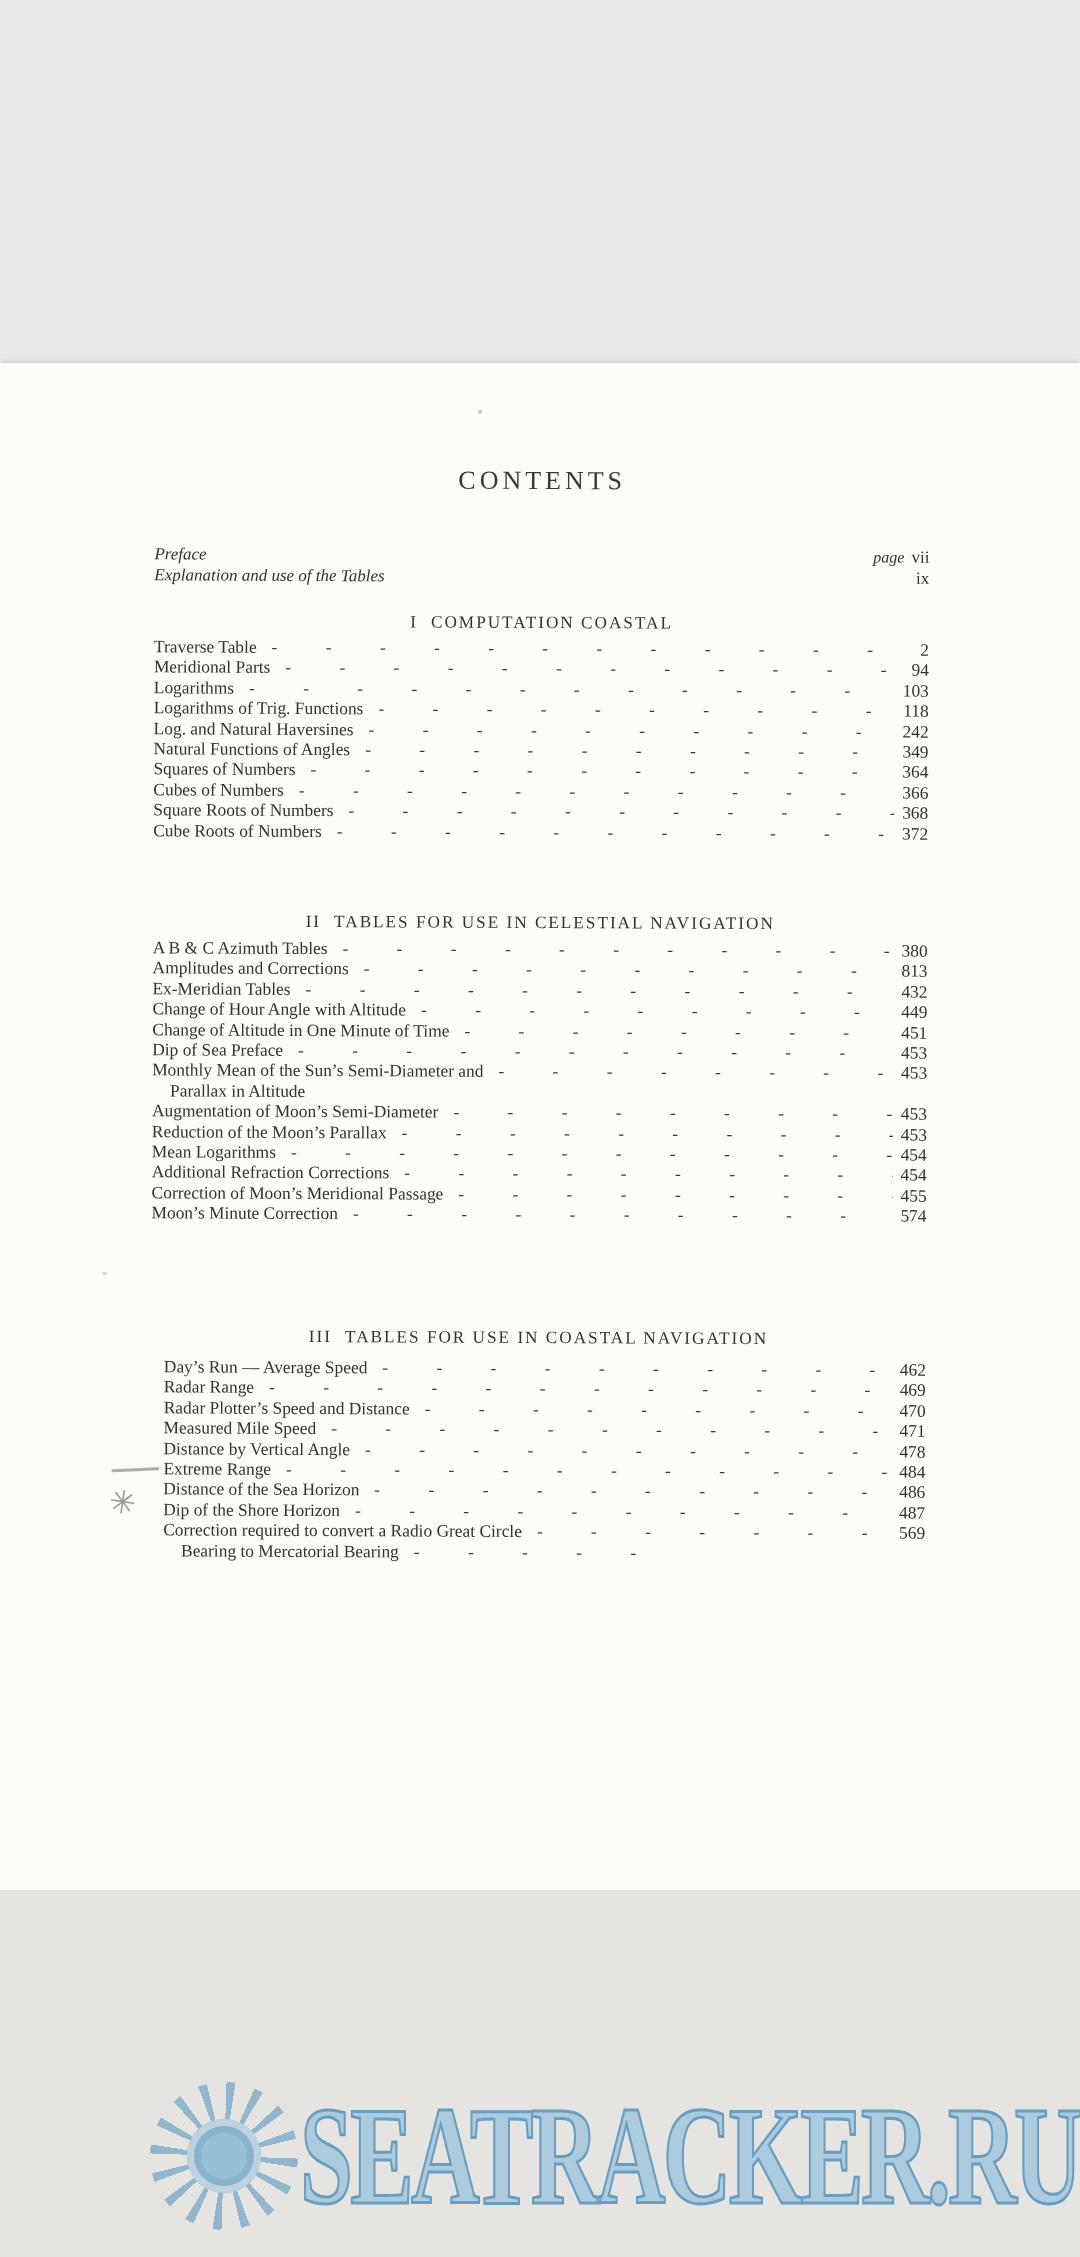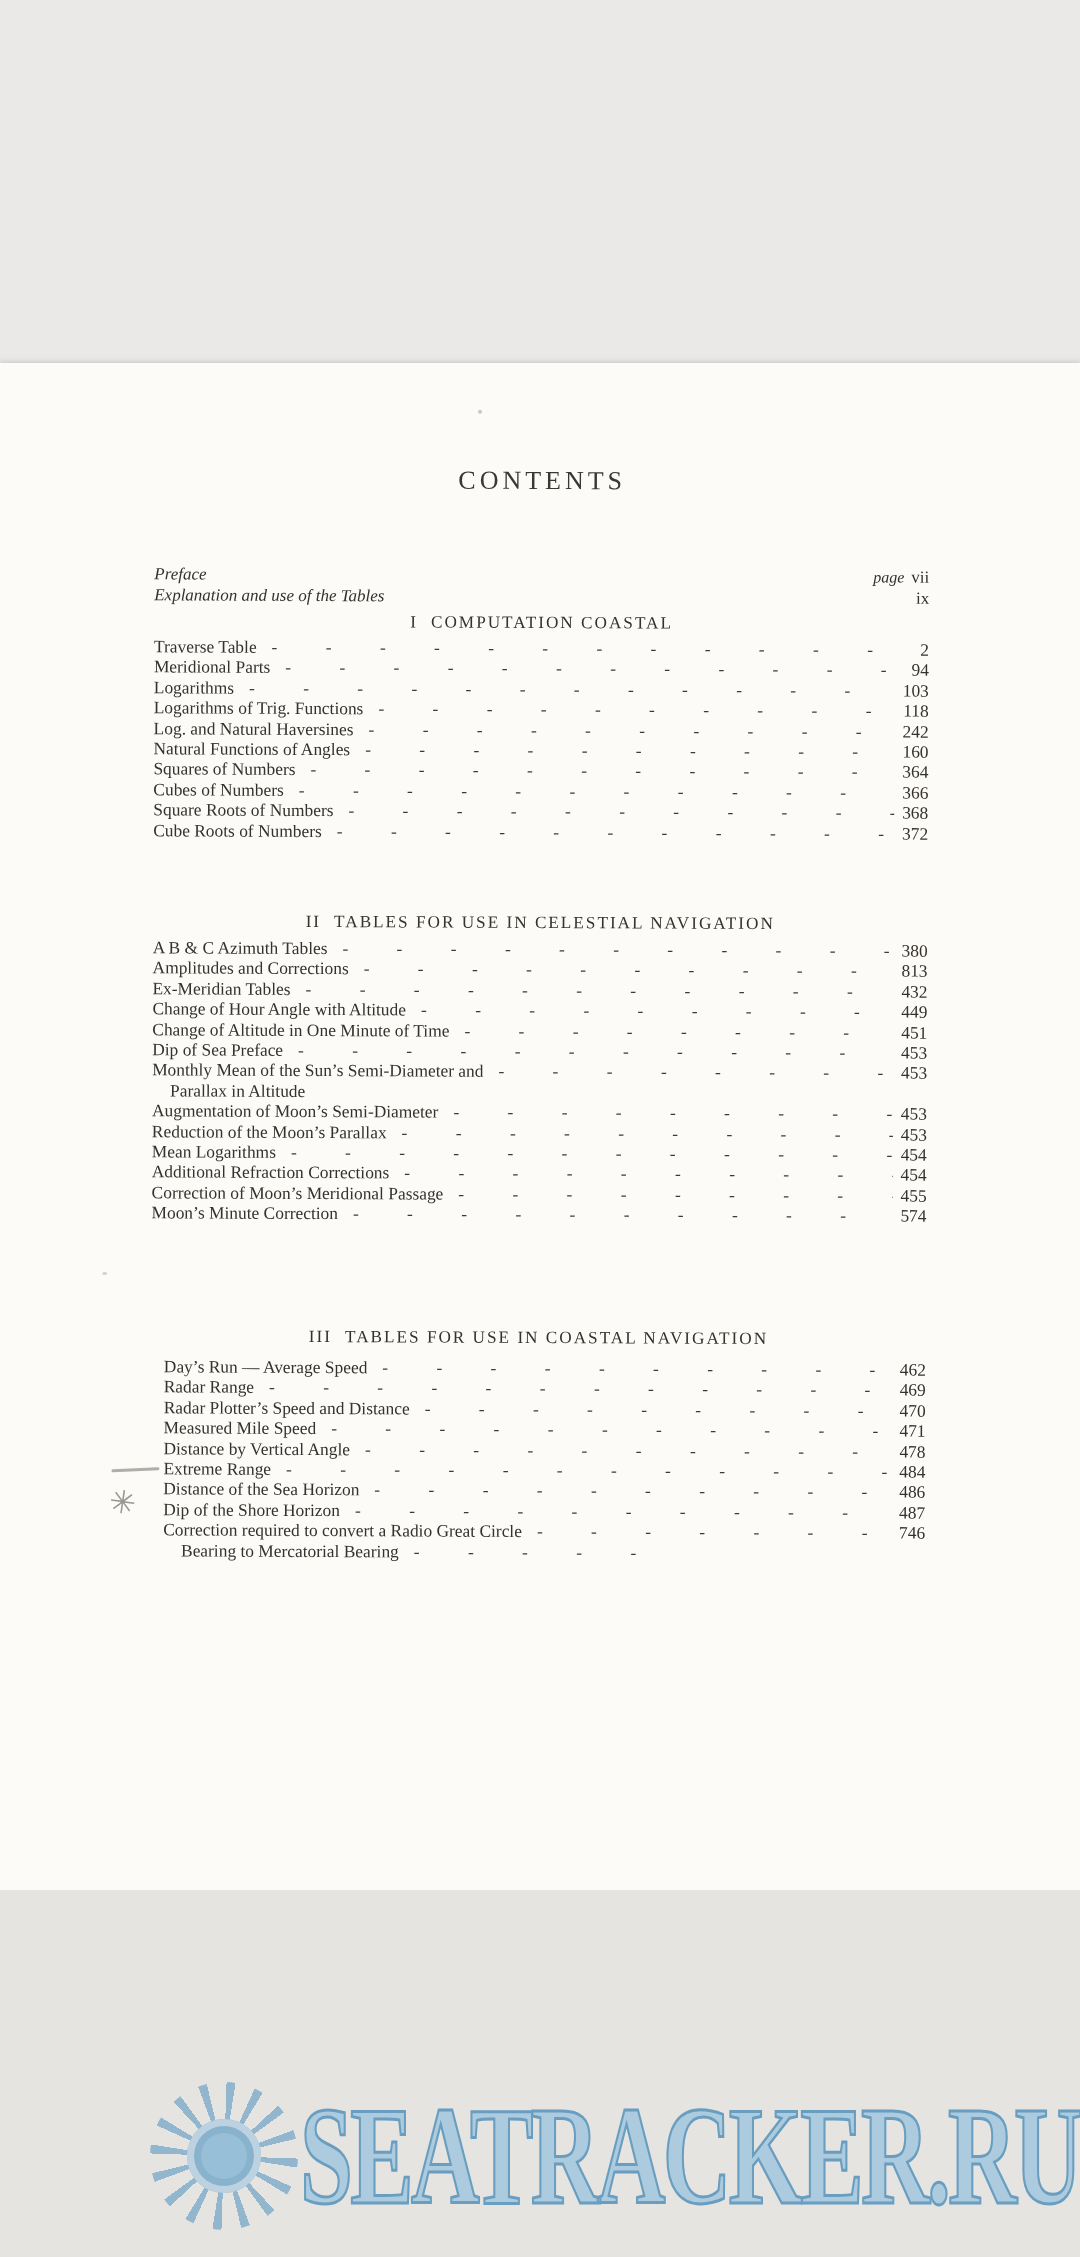--- a/index.html
+++ b/index.html
@@ -22,21 +22,21 @@
   }
   .scan-content{position:absolute;left:0;top:0;width:1080px;height:2257px;
     transform:rotate(0.25deg);transform-origin:540px 420px;}
   .toc-title{
     position:absolute;left:155px;top:466px;width:775px;text-align:center;
     font-size:26px;letter-spacing:4px;color:#3b3834;
   }
   .fm{position:absolute;left:155px;top:546px;width:775px;font-size:17px;}
   .fm-row{display:flex;justify-content:space-between;align-items:baseline;height:21px;}
   .fm-label{font-style:italic;color:#35312c;}
-  .fm-page{white-space:nowrap;margin-top:20px;}
+  .fm-page{white-space:nowrap;}
   .fm-page .pp{font-style:italic;font-size:16px;margin-right:7px;}
   .sec-heading{
     position:absolute;left:155px;width:775px;text-align:center;
     font-size:17.2px;letter-spacing:2px;color:#36322d;
   }
   #h0{top:613px;}
   #h1{top:913px;}
   #h2{top:1328px;}
   .sec-heading .num{margin-right:13px;}
   .toc-list{position:absolute;font-size:17.4px;color:#35312c;}
@@ -132,21 +132,21 @@
         <span class="toc-page">118</span>
       </div>
       <div class="toc-row">
         <span class="toc-label">Log. and Natural Haversines</span>
         <span class="leader">- - - - - - - - - - - - - - - - - - - - - - - - - - - - - -</span>
         <span class="toc-page">242</span>
       </div>
       <div class="toc-row">
         <span class="toc-label">Natural Functions of Angles</span>
         <span class="leader">- - - - - - - - - - - - - - - - - - - - - - - - - - - - - -</span>
-        <span class="toc-page">160</span>
+        <span class="toc-page">349</span>
       </div>
       <div class="toc-row">
         <span class="toc-label">Squares of Numbers</span>
         <span class="leader">- - - - - - - - - - - - - - - - - - - - - - - - - - - - - -</span>
         <span class="toc-page">364</span>
       </div>
       <div class="toc-row">
         <span class="toc-label">Cubes of Numbers</span>
         <span class="leader">- - - - - - - - - - - - - - - - - - - - - - - - - - - - - -</span>
         <span class="toc-page">366</span>
@@ -277,21 +277,21 @@
         <span class="toc-page">486</span>
       </div>
       <div class="toc-row">
         <span class="toc-label">Dip of the Shore Horizon</span>
         <span class="leader">- - - - - - - - - - - - - - - - - - - - - - - - - - - - - -</span>
         <span class="toc-page">487</span>
       </div>
       <div class="toc-row">
         <span class="toc-label">Correction required to convert a Radio Great Circle</span>
         <span class="leader">- - - - - - - - - - - - - - - - - - - - - - - - - - - - - -</span>
-        <span class="toc-page">746</span>
+        <span class="toc-page">569</span>
       </div>
       <div class="toc-row">
         <span class="toc-label indent">Bearing to Mercatorial Bearing</span>
         <span class="leader fixed">- - - - -</span>
       </div>
     </div>
 
   <div class="pencil-dash"></div>
   <div class="pencil-star">✳</div>
 

